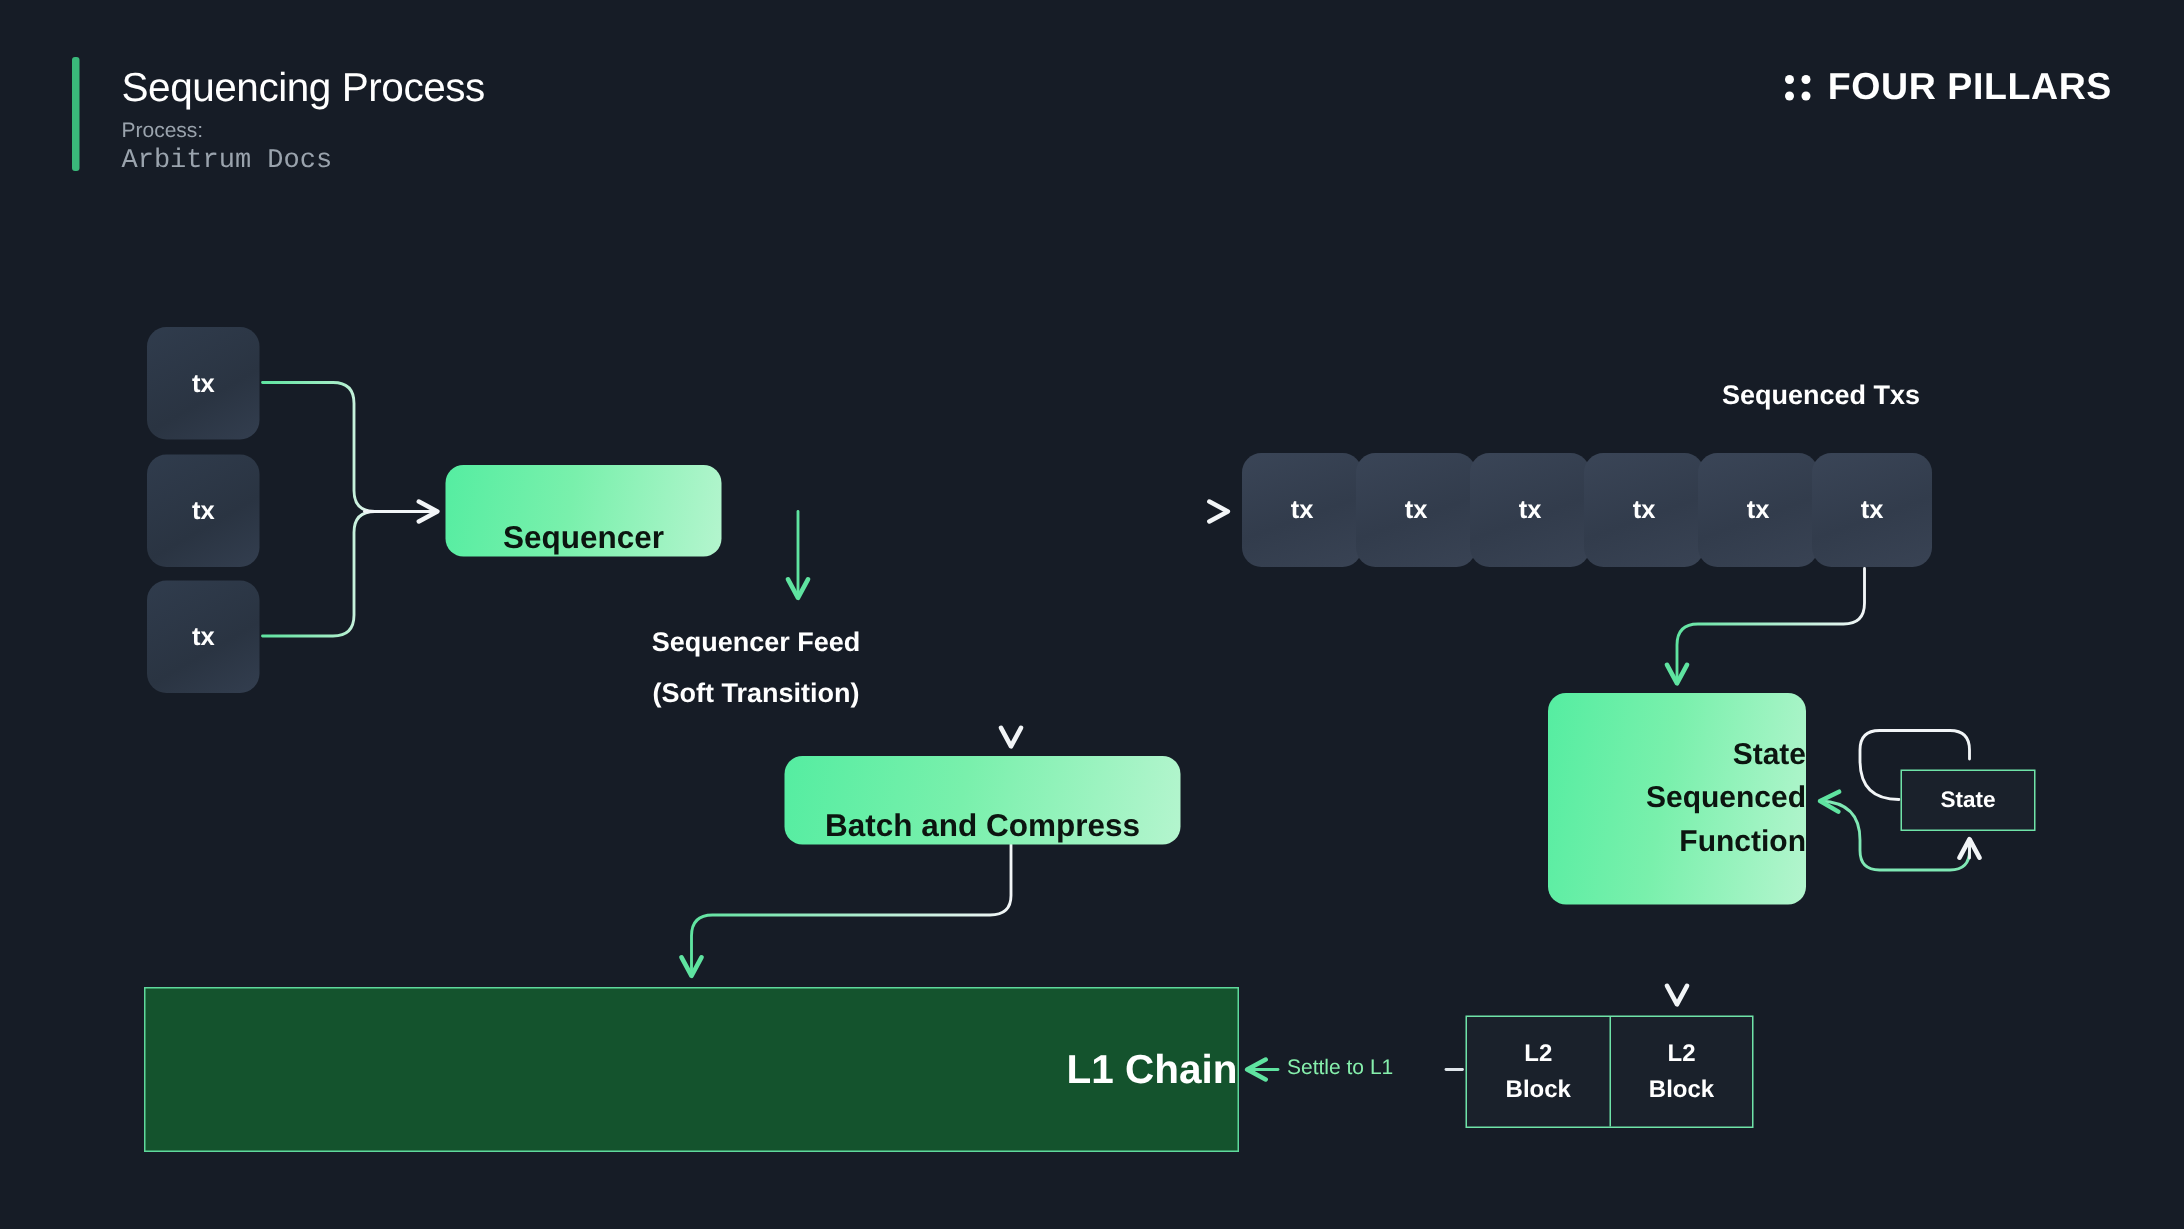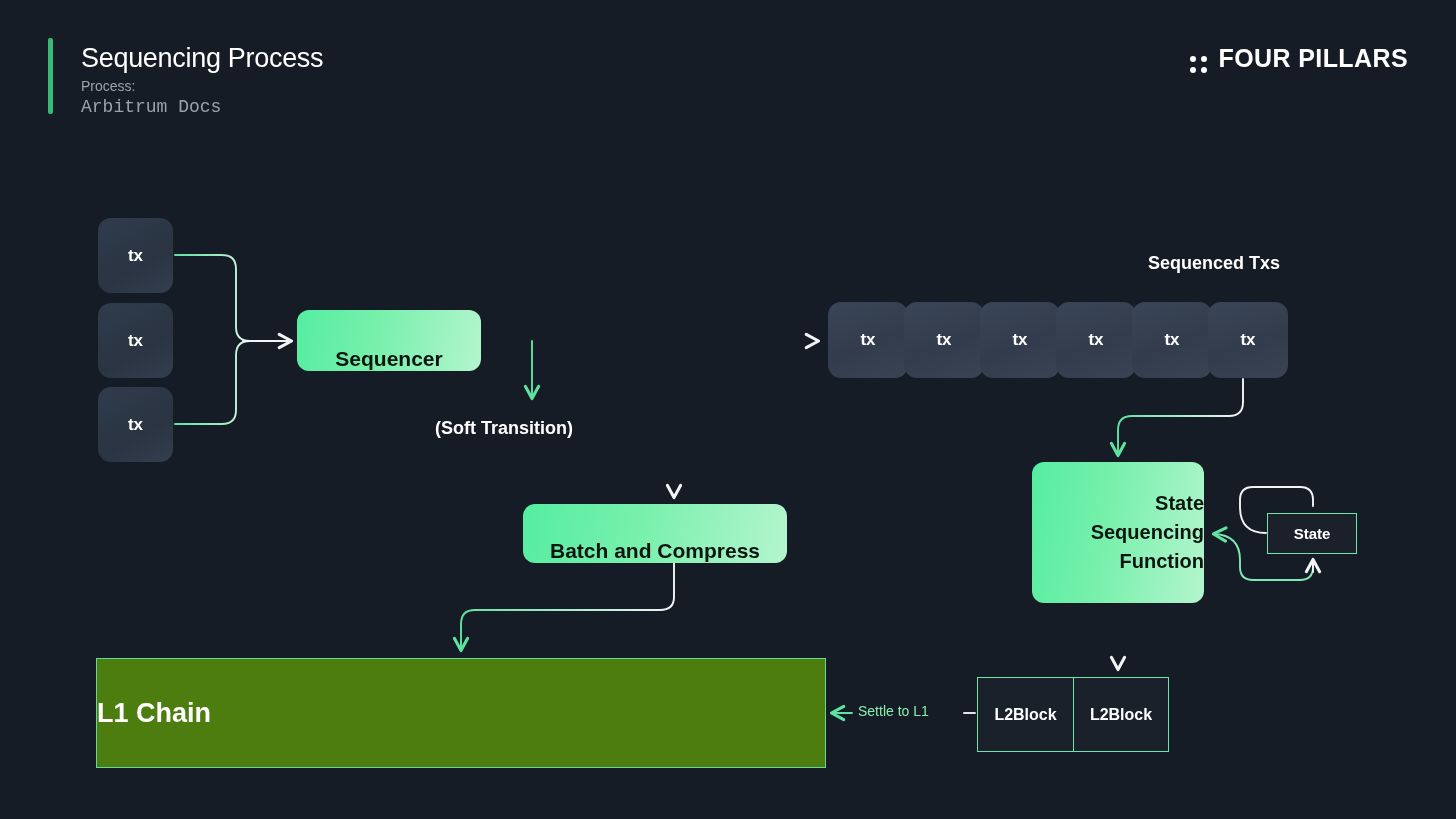--- a/index.html
+++ b/index.html
@@ -50,21 +50,21 @@
     font-size: 18px;
     color: #9aa3ad;
     white-space: nowrap;
     font-family: Liberation Mono, monospace;
   }
 
   .brand {
     position: absolute;
     right: 48px; top: 44px;
     display: flex;
-    align-items: flex-end;
+    align-items: center;
     gap: 11px;
   }
   .brand-dots {
     display: grid;
     grid-template-columns: 6px 6px;
     grid-template-rows: 6px 6px;
     gap: 5px;
   }
   .brand-dots i {
     display: block;
@@ -184,40 +184,40 @@
     color: #ffffff;
     font-size: 15px;
     font-weight: 700;
   }
 
   #node-l1 {
     position: absolute;
     left: 96px; top: 658px;
     width: 730px; height: 110px;
     border: 1.6px solid #5fd99c;
-    background: #4d7c0f;
-    display: flex;
-    align-items: center;
-    justify-content: flex-start;
+    background: #14532d;
+    display: flex;
+    align-items: center;
+    justify-content: flex-end;
     color: #ffffff;
     font-size: 27px;
     font-weight: 700;
   }
 
   .l2-wrap {
     position: absolute;
     left: 977px; top: 677px;
     display: flex;
     border: 1.6px solid #6fe3a8;
     background: #1a212b;
   }
   .l2-block {
     width: 95px; height: 73px;
     display: flex;
-    flex-direction: row;
+    flex-direction: column;
     align-items: center;
     justify-content: center;
     color: #ffffff;
     font-size: 16px;
     font-weight: 700;
     line-height: 1.5;
   }
   .l2-block + .l2-block { border-left: 1.6px solid #6fe3a8; }
 
   .settle-label {
@@ -314,20 +314,21 @@
   </div>
   <div class="tx-box" style="left:98px; top:387px;">
     <span>tx</span>
   </div>
 
   <div class="green-node" id="node-sequencer">
     <span>Sequencer</span>
   </div>
 
   <div class="feed-label">
+    <div>Sequencer Feed</div>
     <div>(Soft Transition)</div>
   </div>
 
   <div class="green-node" id="node-batch">
     <span>Batch and Compress</span>
   </div>
 
   <div class="seq-group">
     <div class="seq-label">Sequenced Txs</div>
   </div>
@@ -345,21 +346,21 @@
   </div>
   <div class="seq-tx" style="left:1132px;">
     <span>tx</span>
   </div>
   <div class="seq-tx" style="left:1208px;">
     <span>tx</span>
   </div>
 
   <div class="green-node" id="node-stf">
     <span>State</span>
-    <span>Sequencing</span>
+    <span>Sequenced</span>
     <span>Function</span>
   </div>
 
   <div id="node-state">
     <span>State</span>
   </div>
 
   <div class="l2-wrap">
     <div class="l2-block">
       <span>L2</span>

